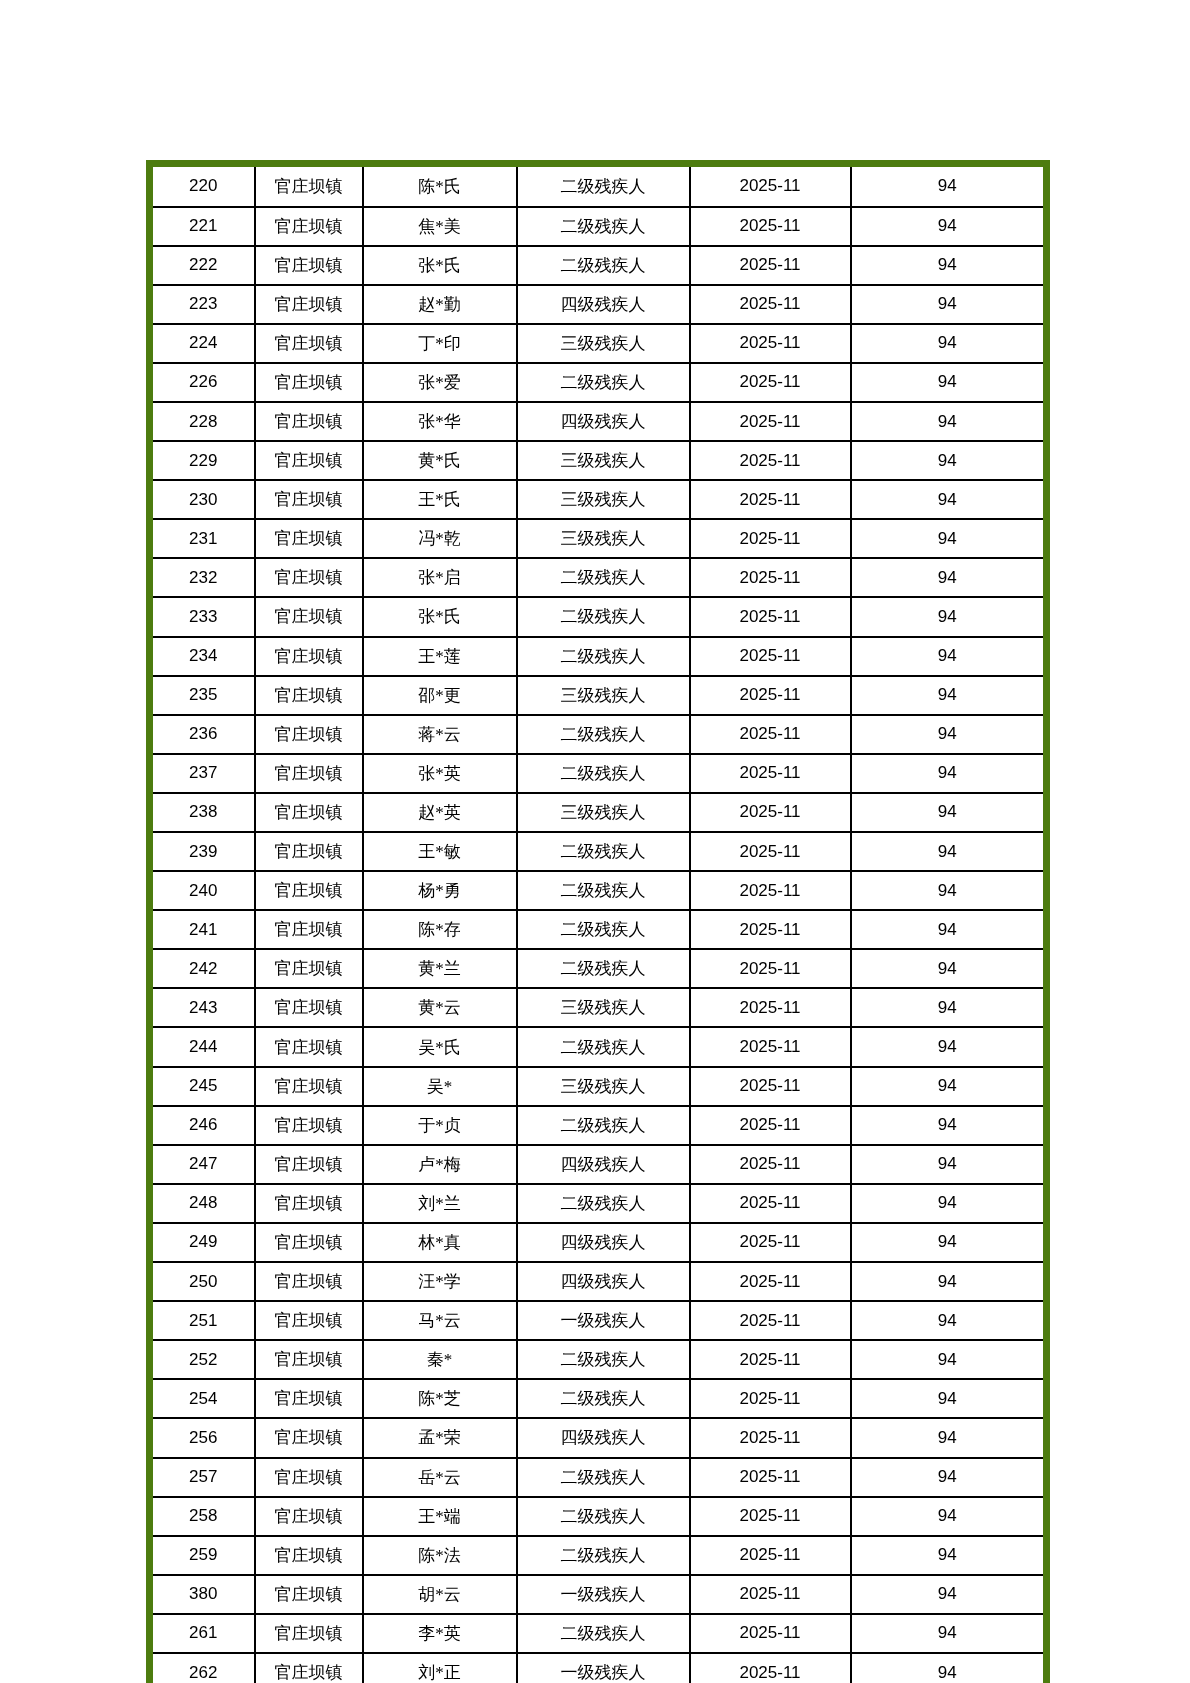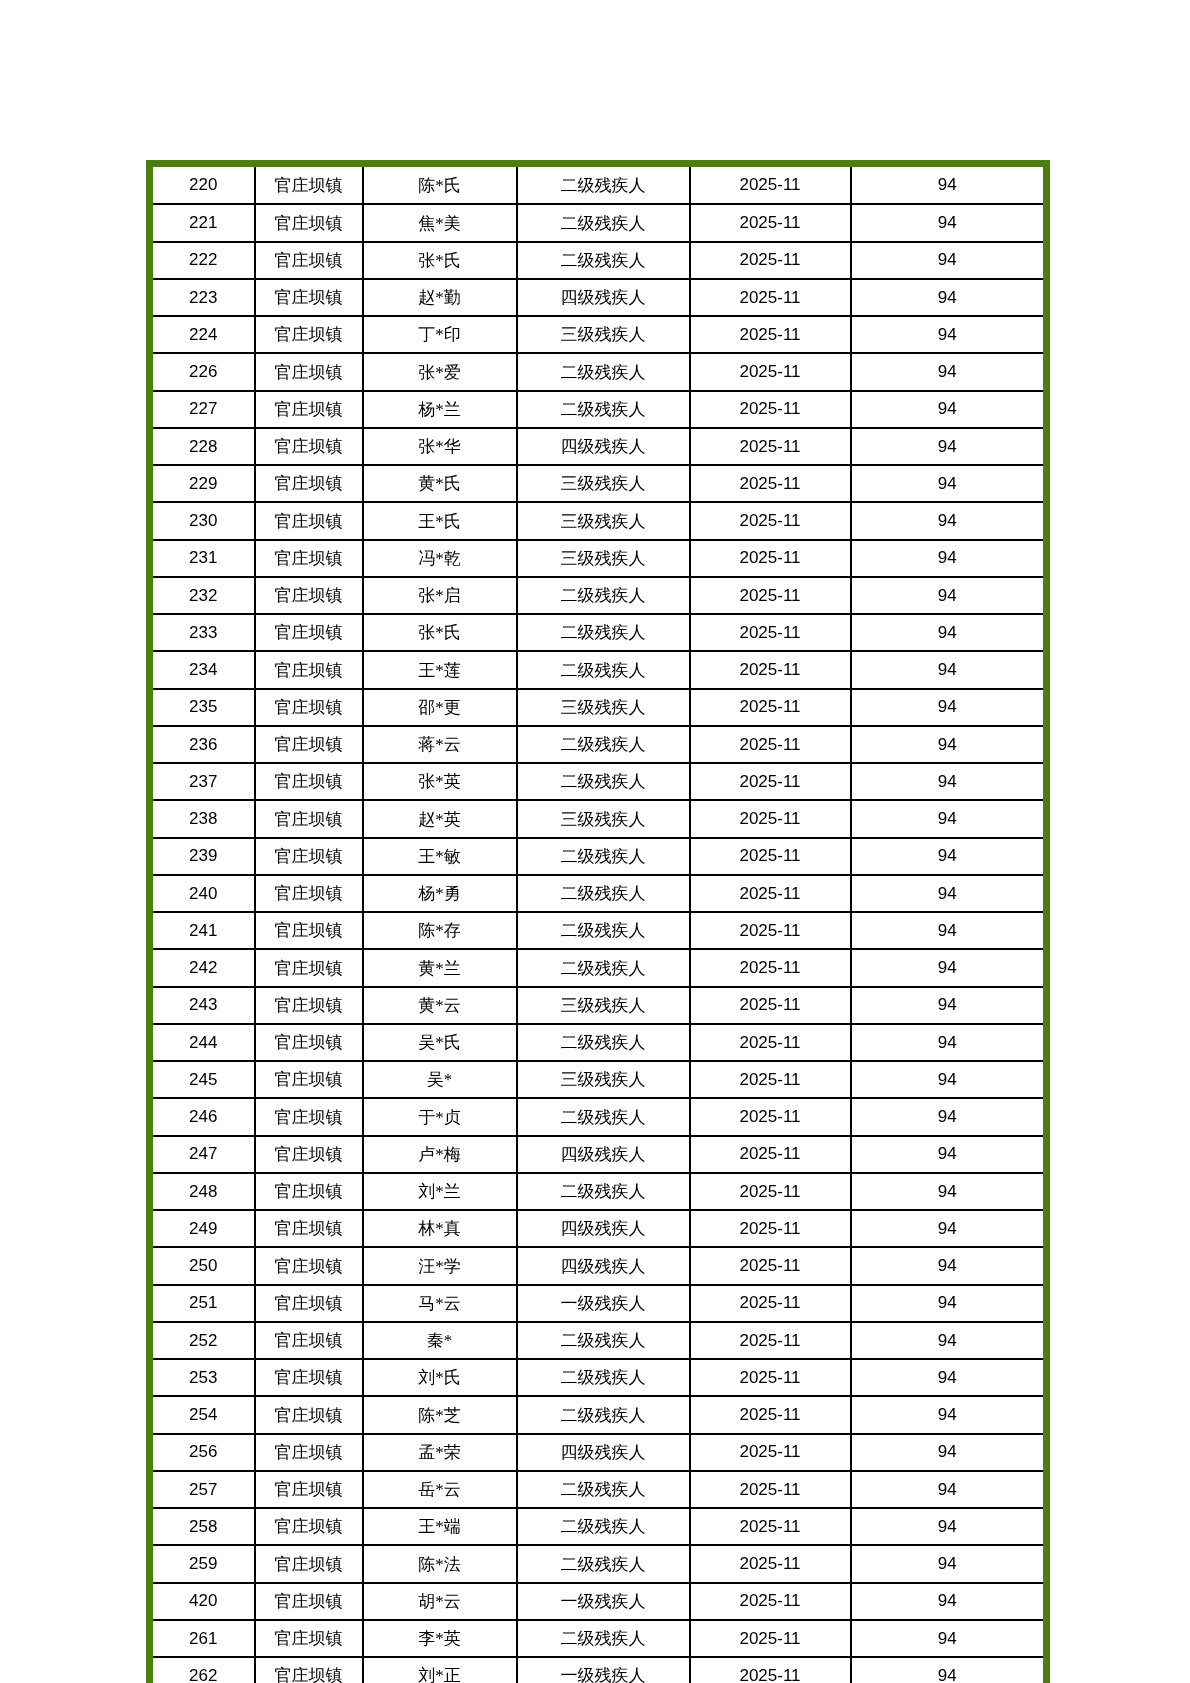--- a/index.html
+++ b/index.html
@@ -108,28 +108,20 @@
 
   <tr>
     <td class="num">226</td>
     <td class="cjk">官庄坝镇</td>
     <td class="cjk">张*爱</td>
     <td class="cjk">二级残疾人</td>
     <td class="num">2025-11</td>
     <td class="num">94</td>
   </tr>
 
-  <tr>
-    <td class="num">227</td>
-    <td class="cjk">官庄坝镇</td>
-    <td class="cjk">杨*兰</td>
-    <td class="cjk">二级残疾人</td>
-    <td class="num">2025-11</td>
-    <td class="num">94</td>
-  </tr>
 
   <tr>
     <td class="num">228</td>
     <td class="cjk">官庄坝镇</td>
     <td class="cjk">张*华</td>
     <td class="cjk">四级残疾人</td>
     <td class="num">2025-11</td>
     <td class="num">94</td>
   </tr>
 
@@ -342,28 +334,20 @@
 
   <tr>
     <td class="num">252</td>
     <td class="cjk">官庄坝镇</td>
     <td class="cjk">秦*</td>
     <td class="cjk">二级残疾人</td>
     <td class="num">2025-11</td>
     <td class="num">94</td>
   </tr>
 
-  <tr>
-    <td class="num">253</td>
-    <td class="cjk">官庄坝镇</td>
-    <td class="cjk">刘*氏</td>
-    <td class="cjk">二级残疾人</td>
-    <td class="num">2025-11</td>
-    <td class="num">94</td>
-  </tr>
 
   <tr>
     <td class="num">254</td>
     <td class="cjk">官庄坝镇</td>
     <td class="cjk">陈*芝</td>
     <td class="cjk">二级残疾人</td>
     <td class="num">2025-11</td>
     <td class="num">94</td>
   </tr>
 
@@ -398,21 +382,21 @@
   <tr>
     <td class="num">259</td>
     <td class="cjk">官庄坝镇</td>
     <td class="cjk">陈*法</td>
     <td class="cjk">二级残疾人</td>
     <td class="num">2025-11</td>
     <td class="num">94</td>
   </tr>
 
   <tr>
-    <td class="num">420</td>
+    <td class="num">380</td>
     <td class="cjk">官庄坝镇</td>
     <td class="cjk">胡*云</td>
     <td class="cjk">一级残疾人</td>
     <td class="num">2025-11</td>
     <td class="num">94</td>
   </tr>
 
   <tr>
     <td class="num">261</td>
     <td class="cjk">官庄坝镇</td>

